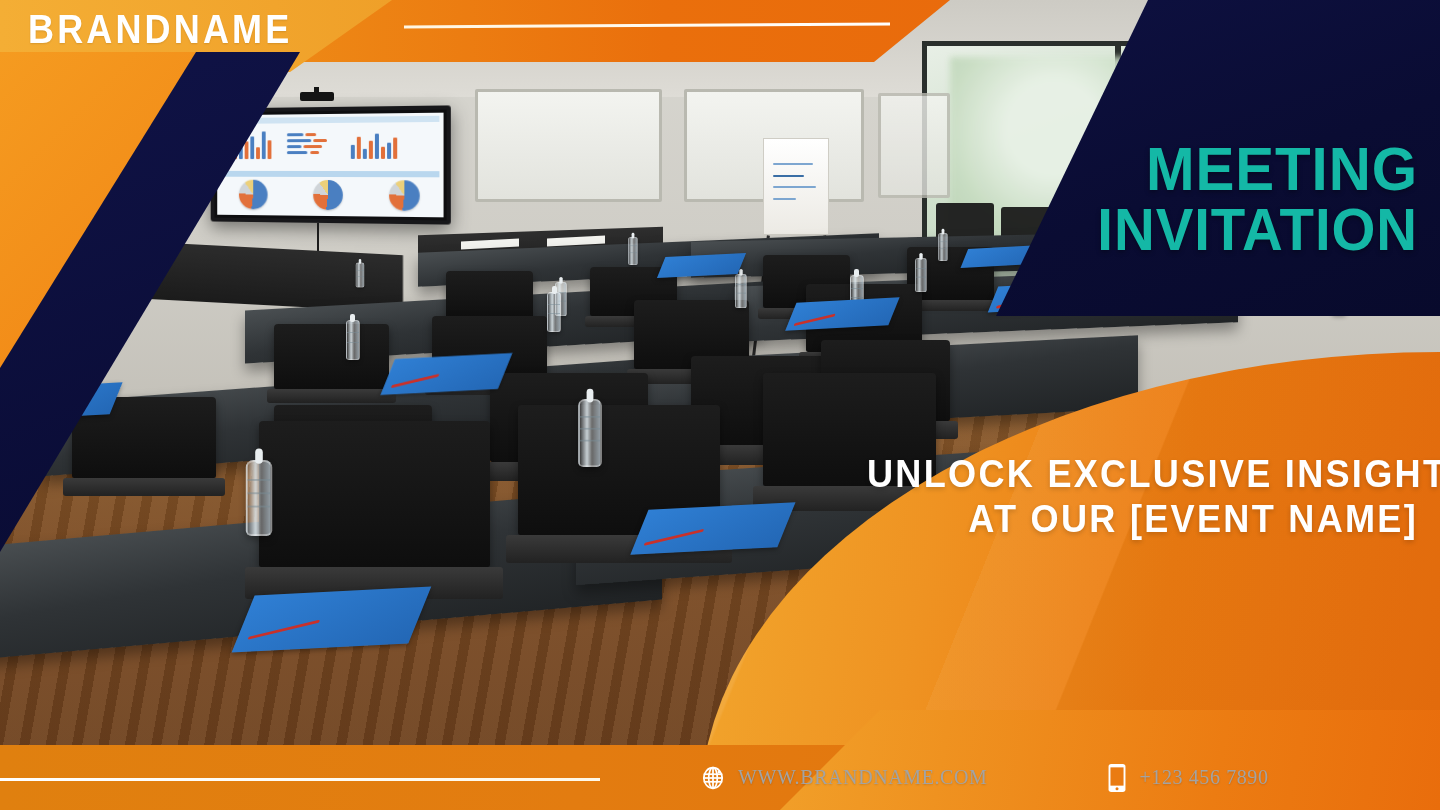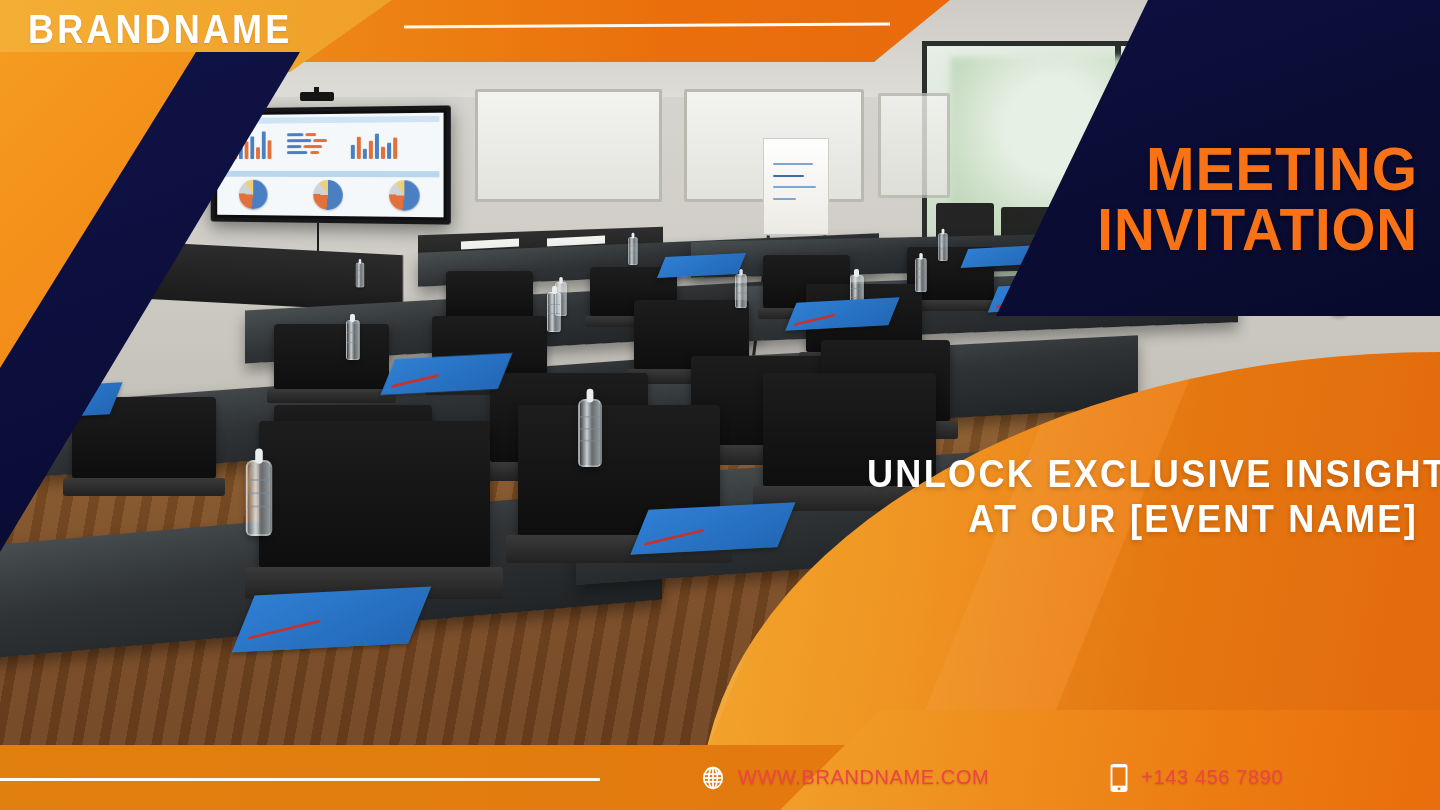--- a/index.html
+++ b/index.html
@@ -149,21 +149,21 @@
   .left-navy{ position:absolute; left:0; top:52px; width:300px; height:560px;
      background:linear-gradient(160deg,#101347,#080a30);
      clip-path:polygon(196px 0, 300px 0, 0 500px, 0 316px); }
 
   
   .right-navy{ position:absolute; right:0; top:0; width:470px; height:316px;
      background:linear-gradient(160deg,#0e1142 0%, #0a0c33 55%, #080a2c 100%);
      clip-path:polygon(178px 0, 100% 0, 100% 100%, 26px 100%); }
 
   .title-block{ position:absolute; right:22px; top:140px; width:400px;
-     text-align:right; color:#f97316; line-height:.94; }
+     text-align:right; color:#14b8a6; line-height:.94; }
   .title-1, .title-2{ display:block; font-weight:700; font-size:62px; letter-spacing:1px;
      transform:scaleX(.94); transform-origin:right center; white-space:nowrap;
      text-shadow:0 2px 6px rgba(0,0,0,.35); }
   .title-2{ font-size:60px; margin-top:4px; }
 
   
   .orange-panel{ position:absolute; left:700px; top:352px; width:740px; height:458px;
      background:
        linear-gradient(112deg, rgba(255,255,255,.085) 0 18%, rgba(0,0,0,0) 18.3% 40%,
                        rgba(255,255,255,.05) 40% 54%, rgba(0,0,0,.03) 54.2% 100%),
@@ -176,21 +176,21 @@
   .footer{ position:absolute; left:0; bottom:0; width:100%; height:65px;
      background:linear-gradient(90deg,#e0800f 0%, #e37c10 40%, #e3700c 100%); }
   .footer-diag{ position:absolute; right:0; bottom:0; width:800px; height:100px;
      background:linear-gradient(100deg,#f3ab31 0%, #ef9220 38%, #ec7c12 72%, #e96d0c 100%);
      clip-path:polygon(140px 100%, 240px 0, 100% 0, 100% 100%); }
   .footer-rule{ position:absolute; left:0; bottom:29px; width:600px; height:3px;
      background:linear-gradient(90deg,#ffffff,#fff8e8); }
 
   .contacts{ position:absolute; right:0; bottom:0; width:760px; height:65px;
      display:flex; align-items:center; gap:120px; padding-left:20px; }
-  .contact{ display:flex; align-items:center; gap:12px; color:#ef4444; }
+  .contact{ display:flex; align-items:center; gap:12px; color:#a3a3a3;font-family:Liberation Serif, serif; }
   .contact .label{ font-size:20px; letter-spacing:.6px; white-space:nowrap;
      text-shadow:0 1px 2px rgba(0,0,0,.15); }
   .icon-svg{ display:block; }
 
   
   .headline{ position:absolute; right:22px; top:452px; width:580px;
      text-align:right; color:#fff; }
   .hl-1,.hl-2{ display:block; font-weight:700; font-size:38px; letter-spacing:2.4px;
      line-height:1.18; transform:scaleX(.95); transform-origin:right center; white-space:nowrap;
      text-shadow:0 2px 5px rgba(0,0,0,.18); }
@@ -419,17 +419,17 @@
     </div>
 
     <div class="contact">
       <span>
         <svg class="icon-svg" width="20" height="30" viewBox="0 0 14 22" fill="none">
           <rect x="0.8" y="0.8" width="12.4" height="20.4" rx="2" fill="#ffffff"></rect>
           <rect x="2.2" y="3.2" width="9.6" height="13.4" fill="#ea7b12"></rect>
           <circle cx="7" cy="18.8" r="1.1" fill="#ea7b12"></circle>
         </svg>
       </span>
-      <span class="label">+143 456 7890</span>
+      <span class="label">+123 456 7890</span>
     </div>
   </div>
 
 </div>
 
 </body></html>

